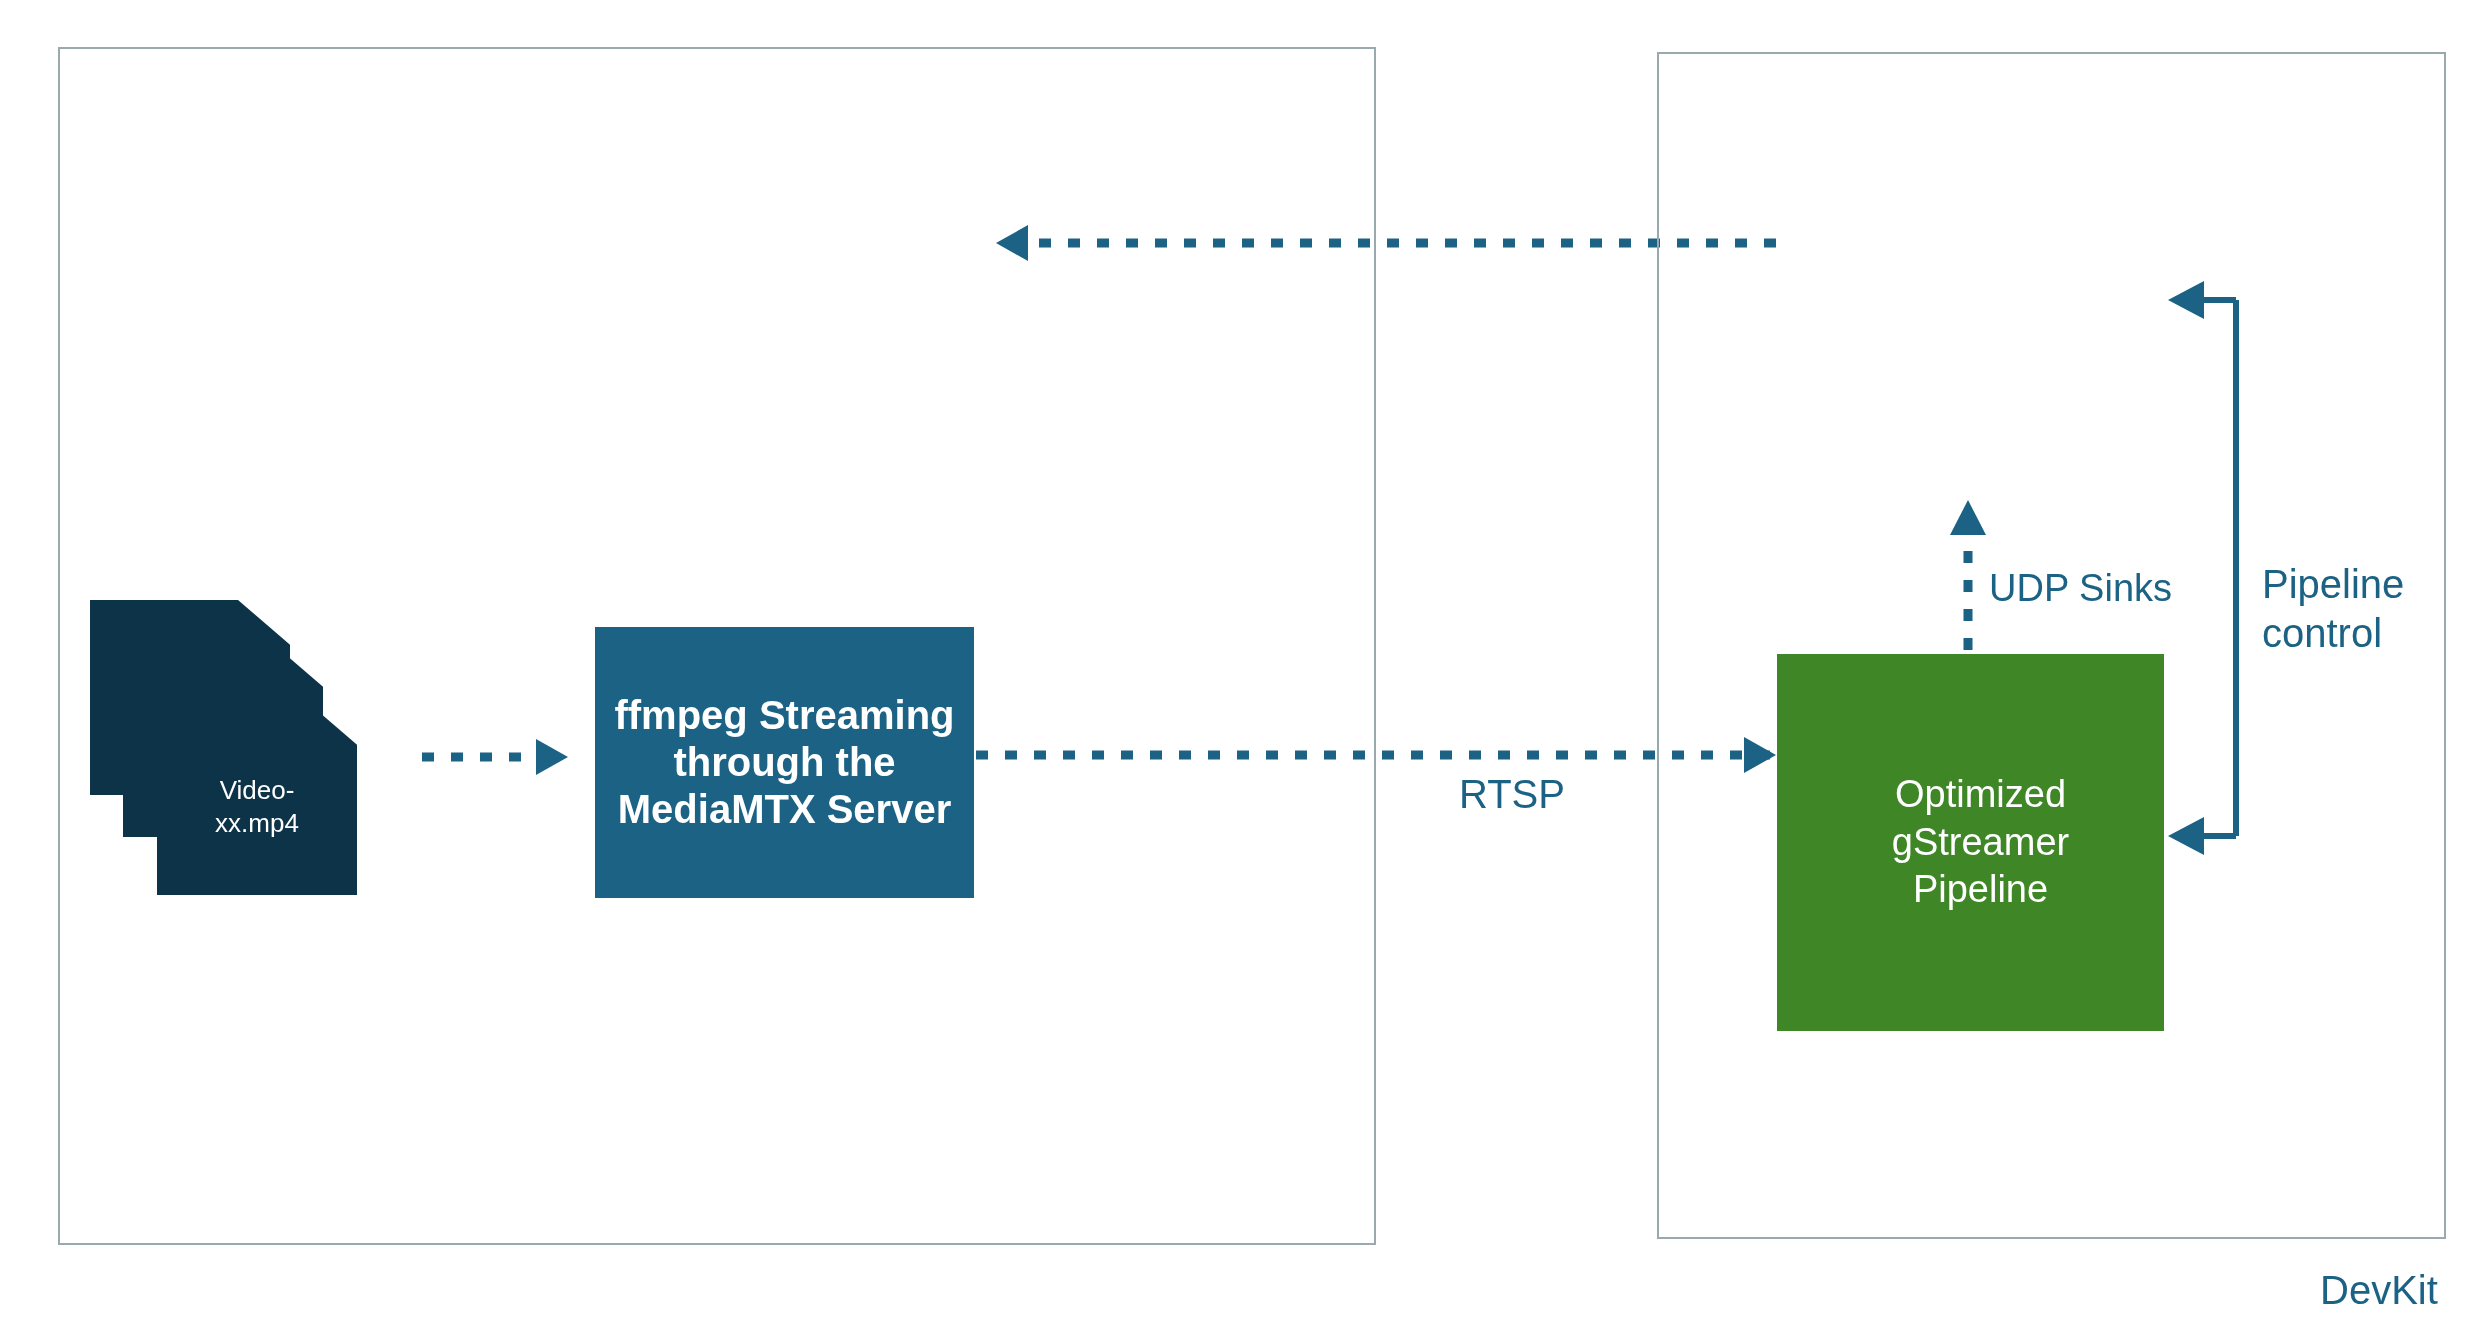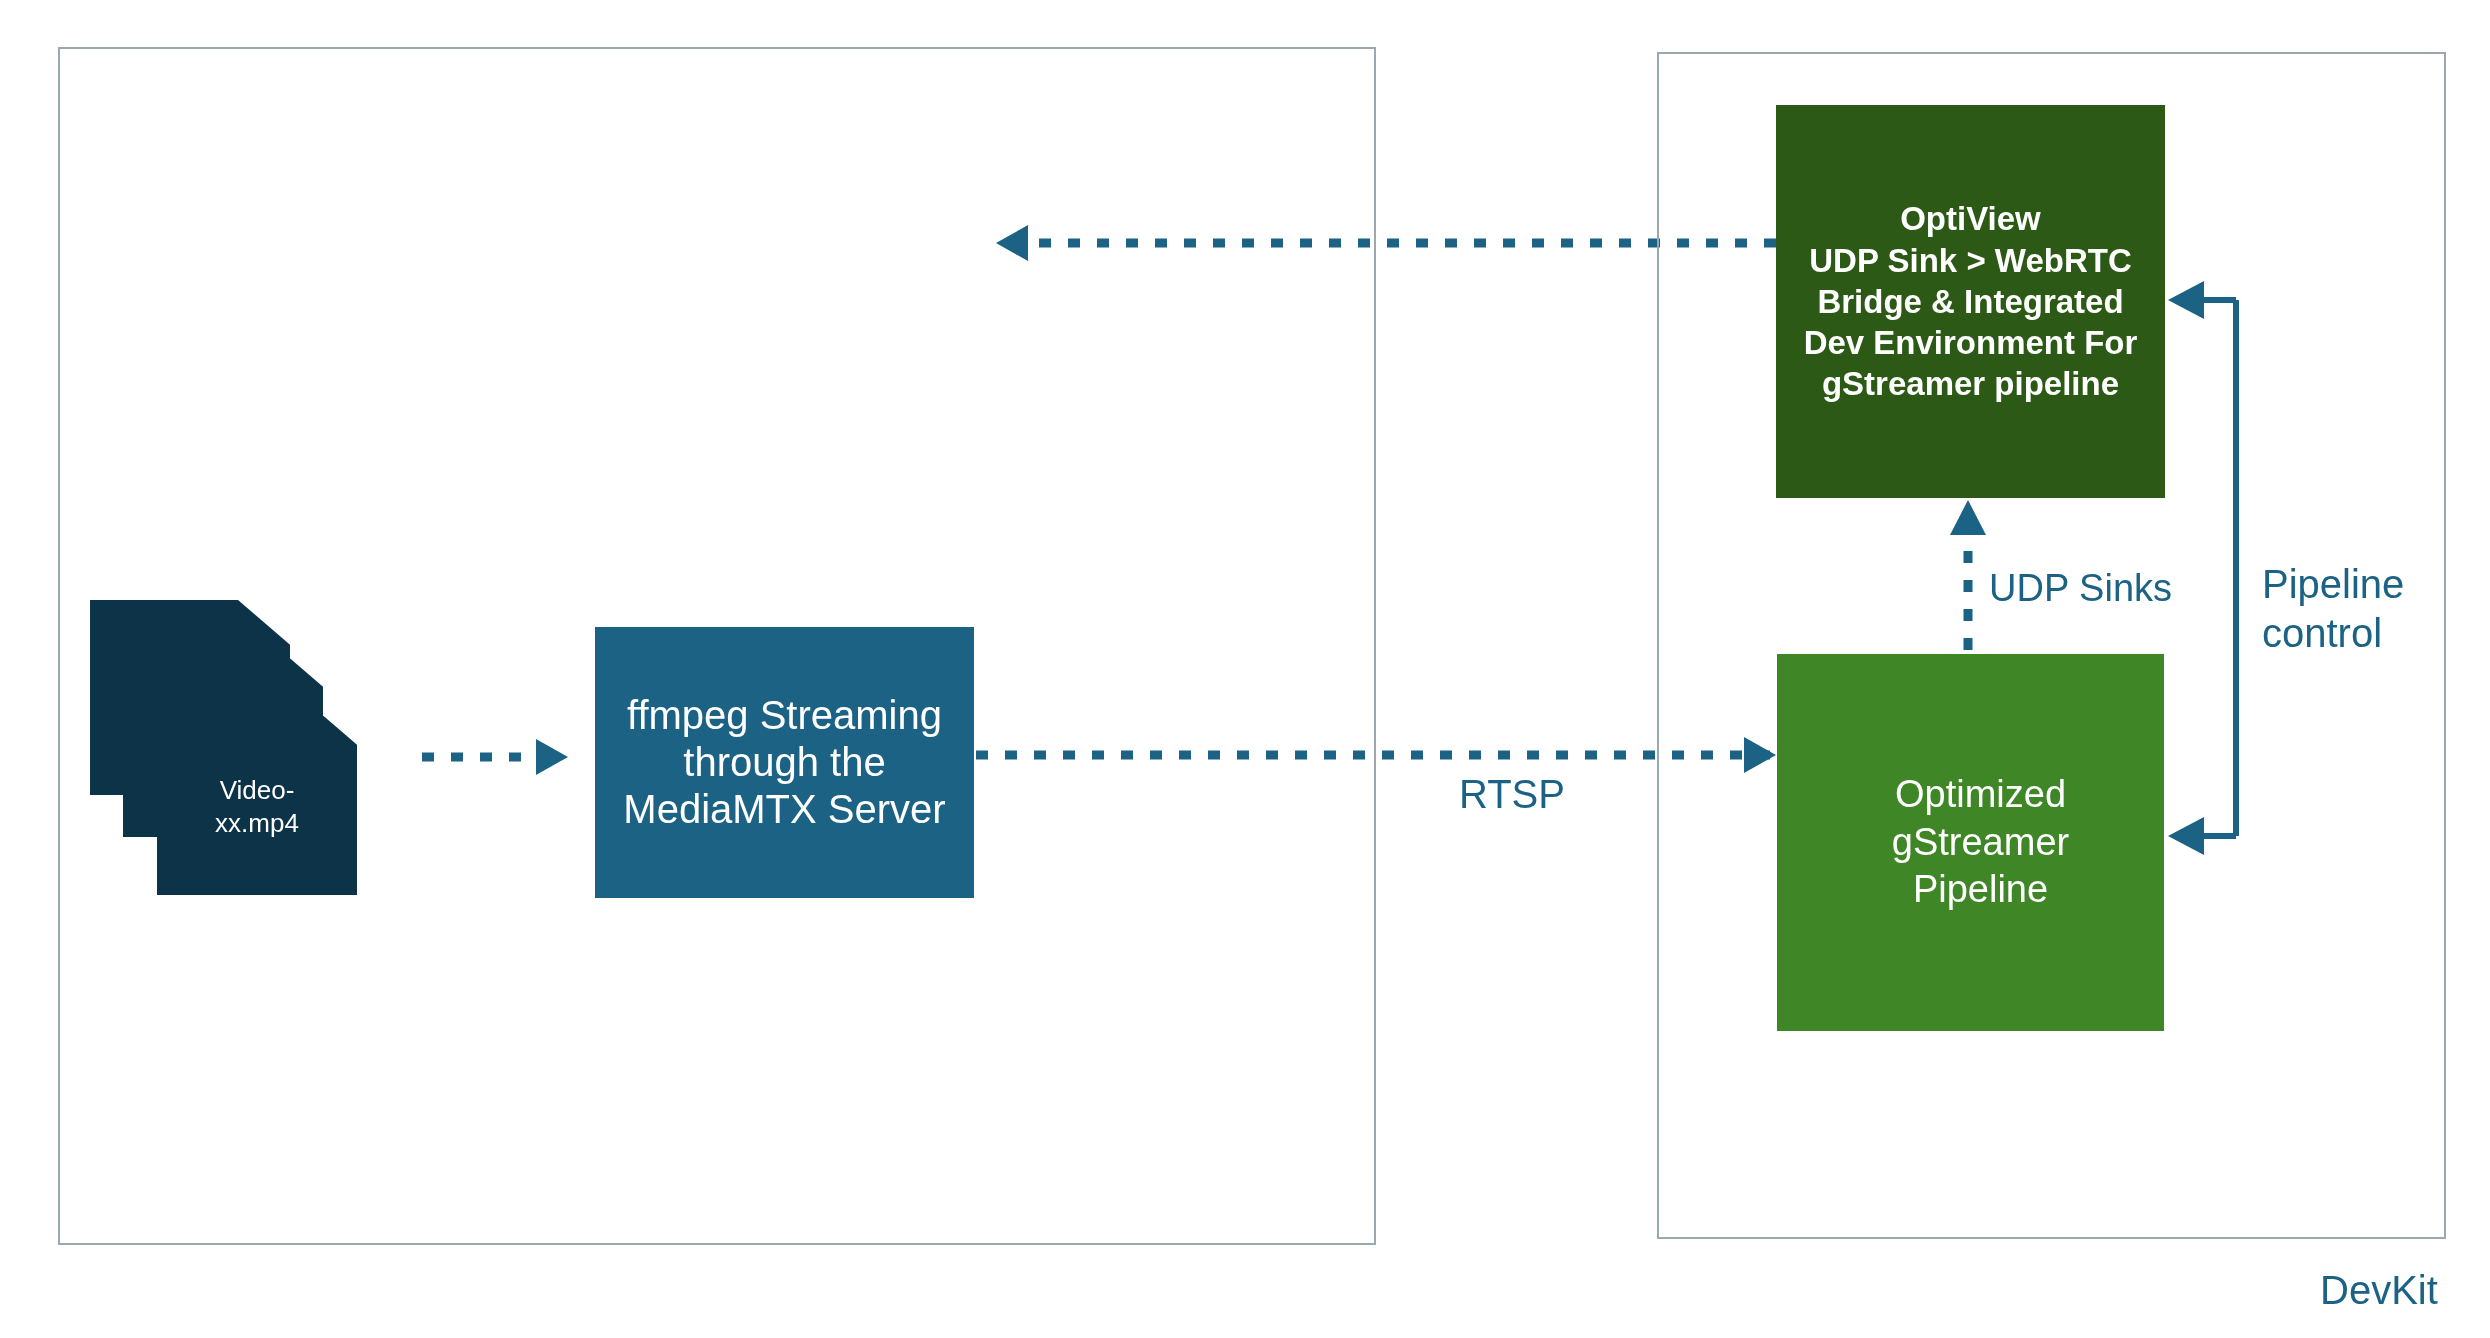--- a/index.html
+++ b/index.html
@@ -50,21 +50,21 @@
   .node .node-label { display: block; width: 100%; padding: 0 10px; }
 
   #node-chrome {
     left: 595px; top: 105px; width: 379px; height: 276px;
     background: #1B6285;
     font-size: 40px; font-weight: 700;
   }
   #node-ffmpeg {
     left: 595px; top: 627px; width: 379px; height: 271px;
     background: #1B6285;
-    font-size: 40px; font-weight: 400;
+    font-size: 40px; font-weight: 700;
   }
   #node-optiview {
     left: 1776px; top: 105px; width: 389px; height: 393px;
     background: #2C5916;
     font-size: 33px; font-weight: 700;
     align-items: center;
   }
   #node-optiview .node-label { line-height: 1.25; }
   #node-pipeline {
     left: 1777px; top: 654px; width: 387px; height: 377px;
@@ -187,27 +187,20 @@
 
   <div id="video-stack">
     <div class="filecard" id="filecard-1"></div>
     <div class="filecard" id="filecard-2"></div>
     <div class="filecard" id="filecard-3">
       <span class="file-label" style="white-space: pre-line;">Video-
 xx.mp4</span>
     </div>
   </div>
 
-  <div class="node" id="node-optiview">
-    <span class="node-label" style="white-space: pre-line;">OptiView
-UDP Sink &gt; WebRTC
-Bridge &amp; Integrated
-Dev Environment For
-gStreamer pipeline</span>
-  </div>
 
   <div class="node" id="node-pipeline">
     <span class="node-label" style="white-space: pre-line; margin-left: 20px;">Optimized
 gStreamer
 Pipeline</span>
   </div>
 
   <div class="edge-label" id="label-rtsp" style="white-space: pre-line;">RTSP</div>
   <div class="edge-label" id="label-udpsinks" style="white-space: pre-line;">UDP Sinks</div>
   <div class="edge-label" id="label-pipectl" style="white-space: pre-line;">Pipeline

